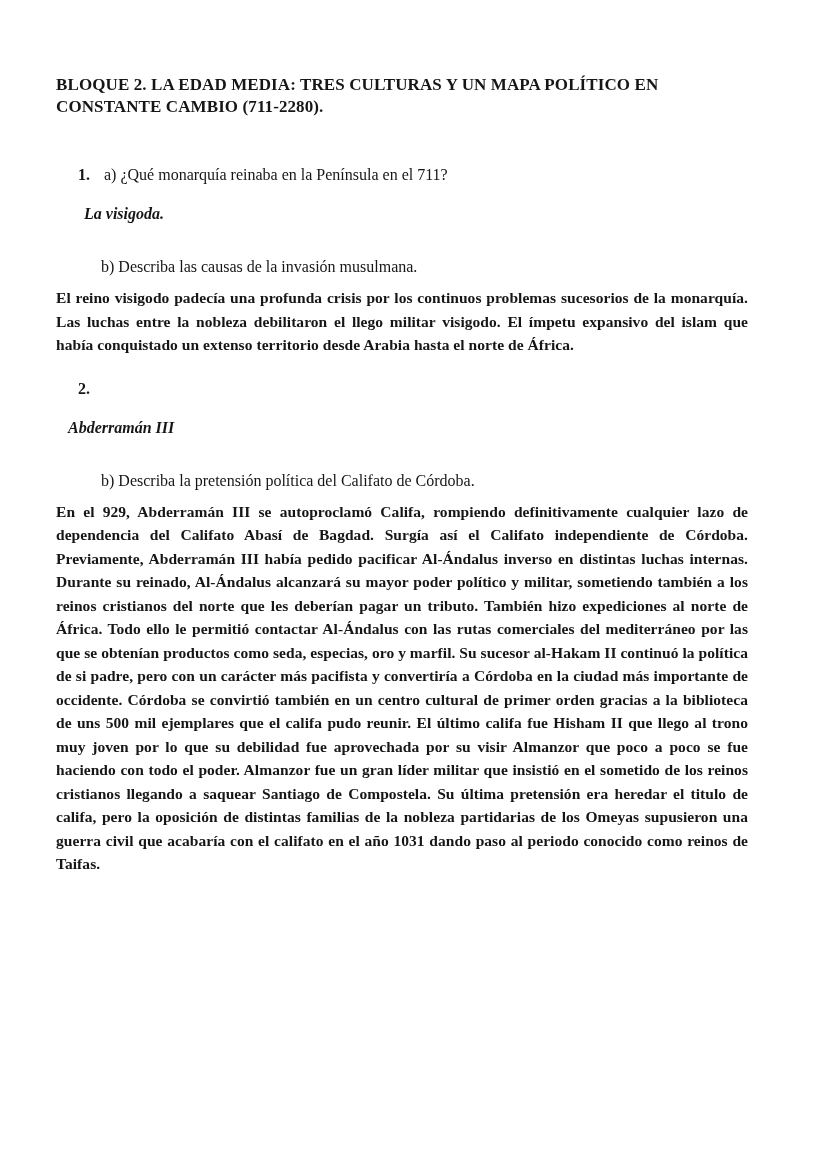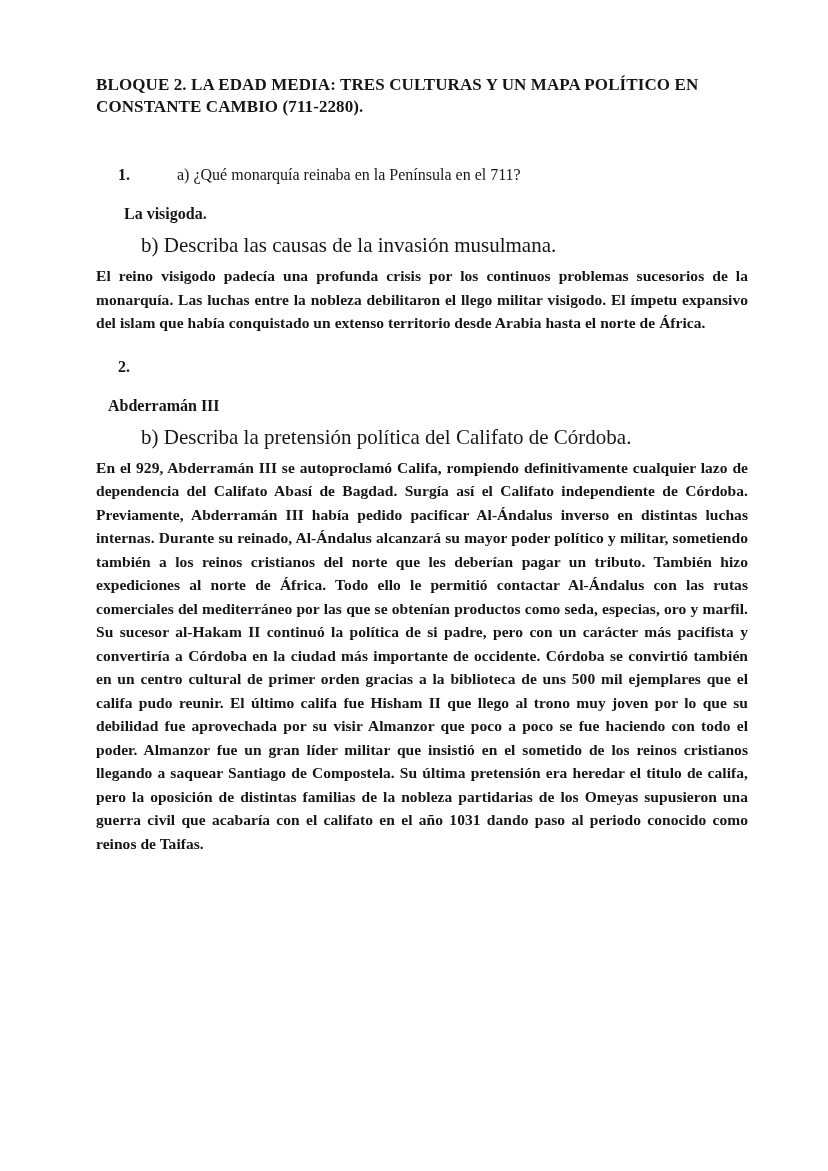--- a/index.html
+++ b/index.html
@@ -11,21 +11,21 @@
     width: 828px;
     height: 1171px;
     overflow: hidden;
     font-family: "Liberation Serif", "DejaVu Serif", serif;
     color: #161616;
   }
   .page {
     box-sizing: border-box;
     width: 828px;
     height: 1171px;
-    padding: 74px 80px 0 96px;
+    padding: 74px 80px 0 56px;
     background: #ffffff;
   }
   .doc-title {
     font-size: 17px;
     font-weight: bold;
     line-height: 21.5px;
     letter-spacing: 0.1px;
     margin: 0 0 46px 0;
   }
   .question { margin: 0; }
@@ -35,33 +35,34 @@
     align-items: baseline;
     font-size: 16px;
     line-height: 24px;
     margin: 0 0 0 22px;
   }
   .q-num {
     font-weight: bold;
     width: 26px;
     flex: 0 0 26px;
   }
-  .q-part-a { font-weight: normal; margin-left: 33px; }
+  .q-part-a { font-weight: normal; }
   .answer-short {
     font-size: 16px;
     font-weight: bold;
     line-height: 24px;
     margin: 15px 0 0 28px;
+    font-style: italic;
   }
   .question:nth-of-type(2) .answer-short { margin-left: 12px; }
   .part-b {
-    font-size: 21px;
+    font-size: 16px;
     font-weight: normal;
     line-height: 24px;
-    margin: 7px 0 0 45px;
+    margin: 29px 0 0 45px;
   }
   .answer-long {
     font-size: 15.5px;
     font-weight: bold;
     line-height: 23.5px;
     text-align: justify;
     margin: 7px 0 0 0;
     letter-spacing: 0.05px;
   }
 </style>

